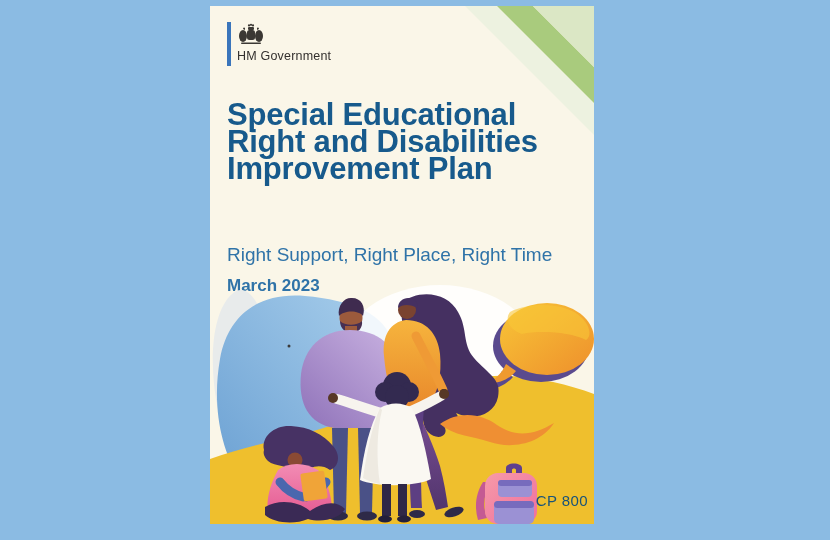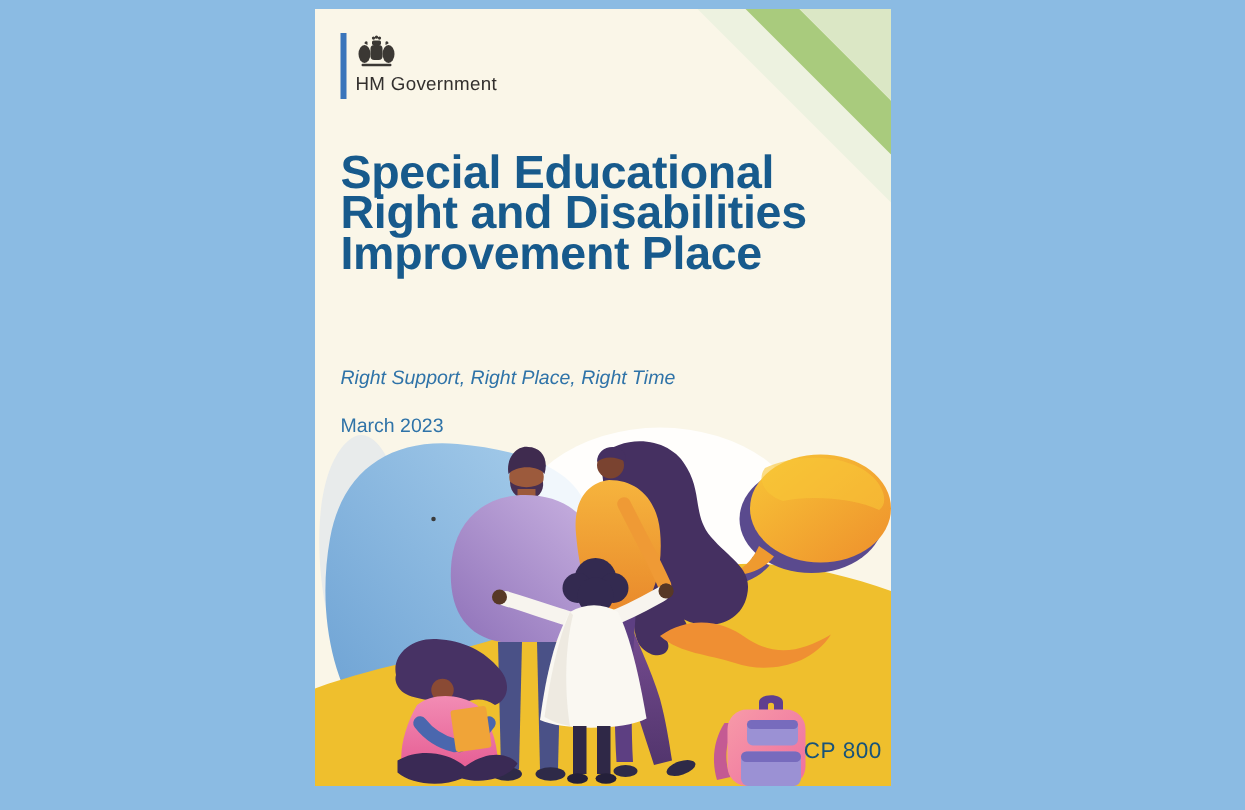--- a/index.html
+++ b/index.html
@@ -24,25 +24,25 @@
   .logo-crest{width:28px;height:24px;}
   .logo-text{font-size:12.5px;color:var(--body_text,#33302e);margin-top:3px;letter-spacing:.2px;}
 
   .title-block{position:absolute;left:17px;top:95px;width:380px;}
   .title-line{
     font-size:31px;line-height:27px;font-weight:700;
     color:var(--title_blue,#175a8c);letter-spacing:-0.2px;
   }
   .subtitle{
     position:absolute;left:17px;top:238px;width:390px;
-    font-size:13px;color:var(--subtitle_blue,#2f73a8);font-style:italic;
+    font-size:19px;color:var(--subtitle_blue,#2f73a8);
   }
   .date{
     position:absolute;left:17px;top:270px;
-    font-size:13px;font-weight:400;color:var(--subtitle_blue,#2f73a8);
+    font-size:17px;font-weight:700;color:var(--subtitle_blue,#2f73a8);
   }
   .illustration{position:absolute;left:0;top:268px;width:412px;height:250px;}
   .code{
     position:absolute;right:6px;bottom:15px;
     font-size:15px;font-weight:400;color:var(--code_blue,#18537a);letter-spacing:.4px;
   }
 </style>
 </head>
 <body>
 
@@ -71,21 +71,21 @@
           <rect x="4" y="20.5" width="20" height="1.6" rx="0.8"></rect>
         </g>
       </svg>
       <div class="logo-text">HM Government</div>
     </div>
   </div>
 
   <div class="title-block">
     <div class="title-line">Special Educational</div>
     <div class="title-line">Right and Disabilities</div>
-    <div class="title-line">Improvement Place</div>
+    <div class="title-line">Improvement Plan</div>
   </div>
 
   <div class="subtitle">Right Support, Right Place, Right Time</div>
   <div class="date">March 2023</div>
 
   <svg class="illustration" viewBox="0 0 412 250">
     <defs>
       <linearGradient id="gBlob" x1="1" y1="0" x2="0" y2="1">
         <stop offset="0" stop-color="#a9cfec"></stop>
           <stop offset="1" stop-color="#699fd2"></stop>

